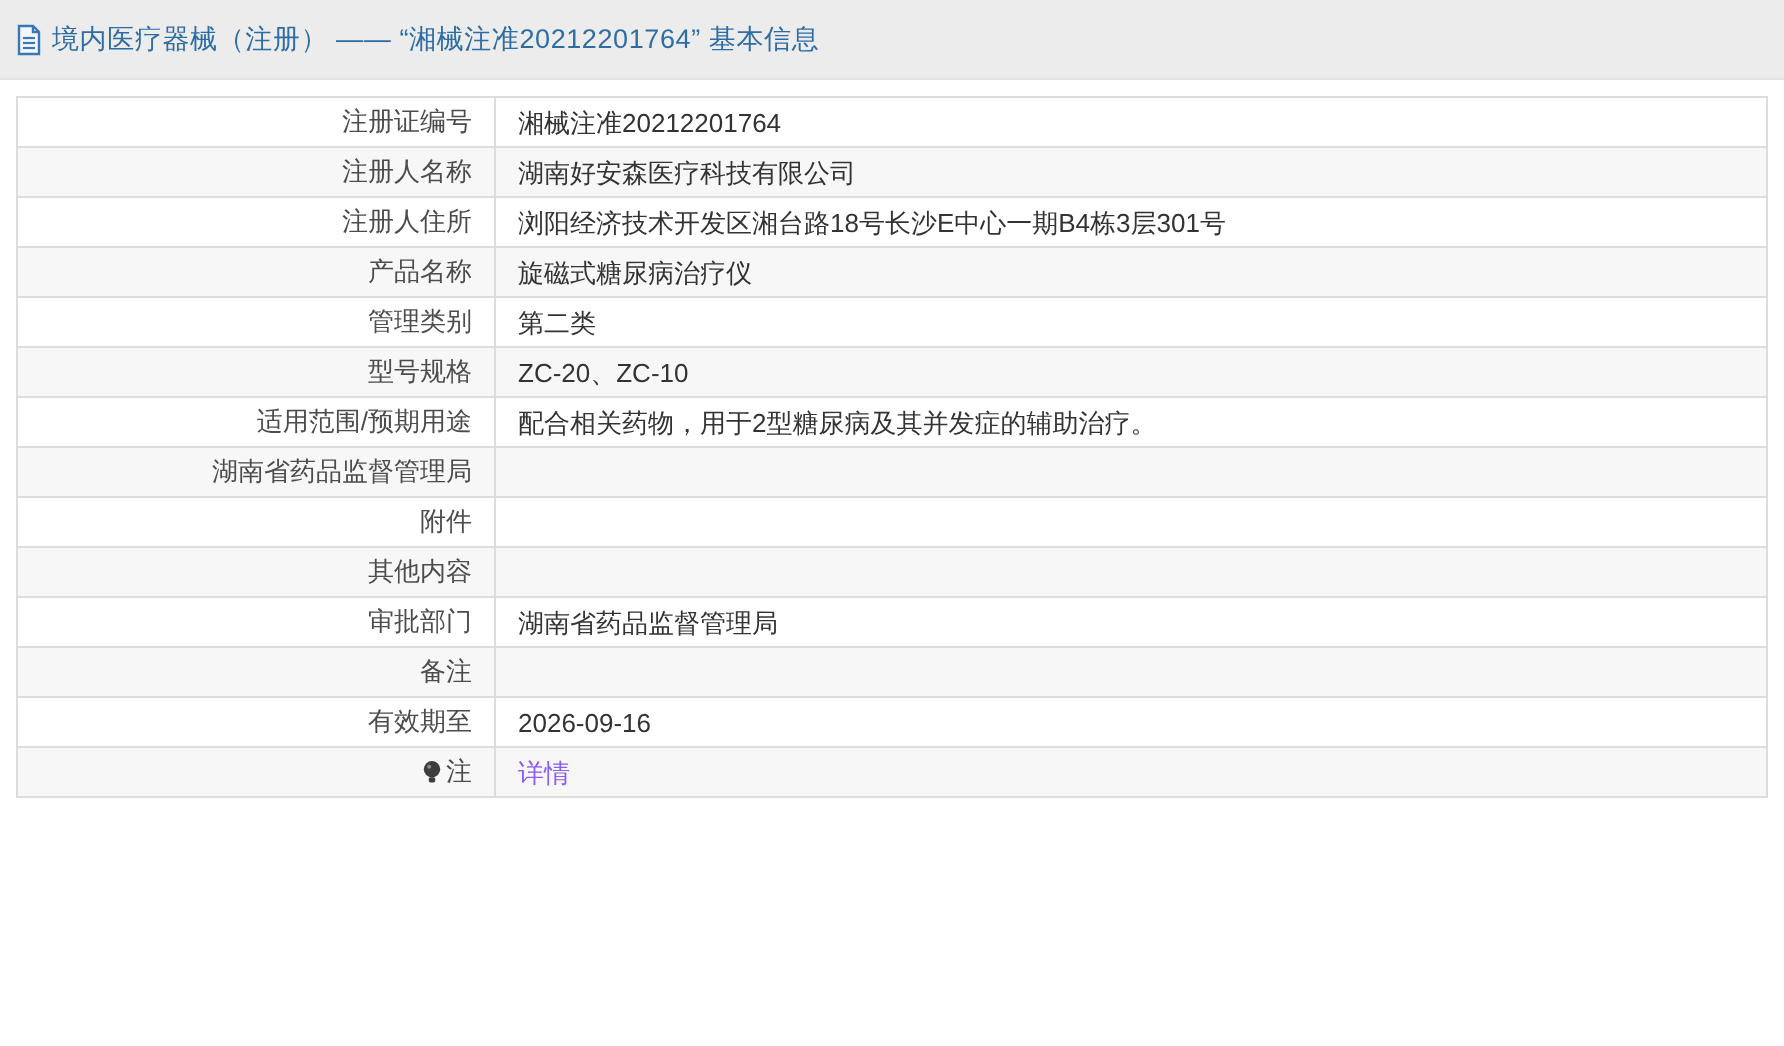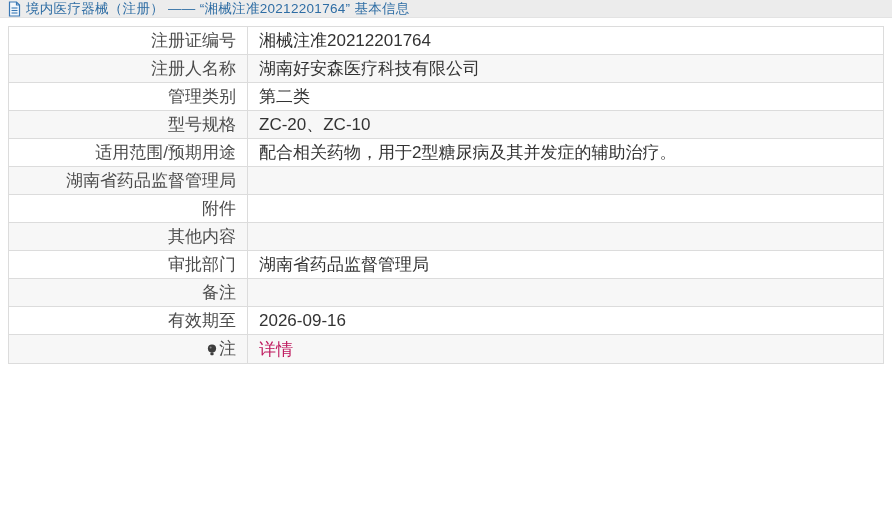--- a/index.html
+++ b/index.html
@@ -5,21 +5,21 @@
   * { box-sizing: border-box; }
   html, body {
     margin: 0; padding: 0;
     width: 892px; height: 523px;
     overflow: hidden;
     background: #ffffff;
     font-family: "Liberation Sans", "DejaVu Sans", sans-serif;
   }
   
   .header {
-    width: 892px; height: 18px;
+    width: 892px; height: 40px;
     background: #ececec;
     display: flex; align-items: center;
     padding-left: 8px;
     border-bottom: 1px solid #e3e3e3;
   }
   .doc-icon { display: inline-flex; margin-right: 5px; }
   .page-title {
     color: #2e6da4;
     font-size: 13.5px;
     letter-spacing: 0.3px;
@@ -27,41 +27,41 @@
   }
   
   table.info {
     margin: 8px 0 0 8px;
     width: 876px;
     border-collapse: collapse;
     table-layout: fixed;
   }
   table.info td {
     border: 1px solid #dcdcdc;
-    font-size: 17px;
+    font-size: 13px;
     height: 25px;
     vertical-align: middle;
     margin-left: 48px;
   }
   table.info tr:nth-child(even) { background: #f7f7f7; }
   table.info tr:nth-child(odd)  { background: #ffffff; }
   td.label {
     width: 239px;
     text-align: right;
     padding: 2px 11px 2px 4px;
     color: #4c4c4c;
   }
   td.value {
     padding: 2px 25px 2px 11px;
     color: #333333;
     line-height: 19px;
   }
   tr.tall td.value, tr.tall td.label { padding-top: 4px; padding-bottom: 4px; }
   a.detail-link {
-    color: #be185d;
+    color: #8b5cf6;
     text-decoration: none;
     cursor: pointer;
   }
   .note-icon { display: inline-block; vertical-align: -2px; margin-right: 2px; }
 </style>
 </head>
 <body>
 
 <div class="header">
   <span class="doc-icon">
@@ -78,20 +78,28 @@
 
 <table class="info">
   <tbody>
       <tr>
     <td class="label">注册证编号</td>
     <td class="value">湘械注准20212201764</td>
   </tr>
   <tr>
     <td class="label">注册人名称</td>
     <td class="value">湖南好安森医疗科技有限公司</td>
+  </tr>
+  <tr>
+    <td class="label">注册人住所</td>
+    <td class="value">浏阳经济技术开发区湘台路18号长沙E中心一期B4栋3层301号</td>
+  </tr>
+  <tr>
+    <td class="label">产品名称</td>
+    <td class="value">旋磁式糖尿病治疗仪</td>
   </tr>
   <tr>
     <td class="label">管理类别</td>
     <td class="value">第二类</td>
   </tr>
   <tr>
     <td class="label">型号规格</td>
     <td class="value">ZC-20、ZC-10</td>
   </tr>
   <tr>

